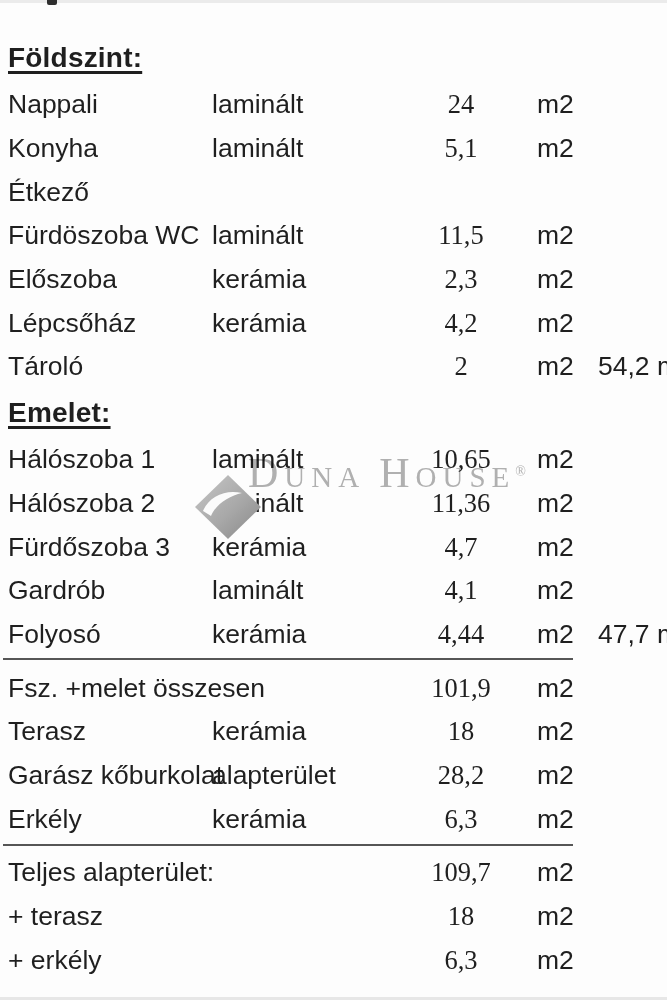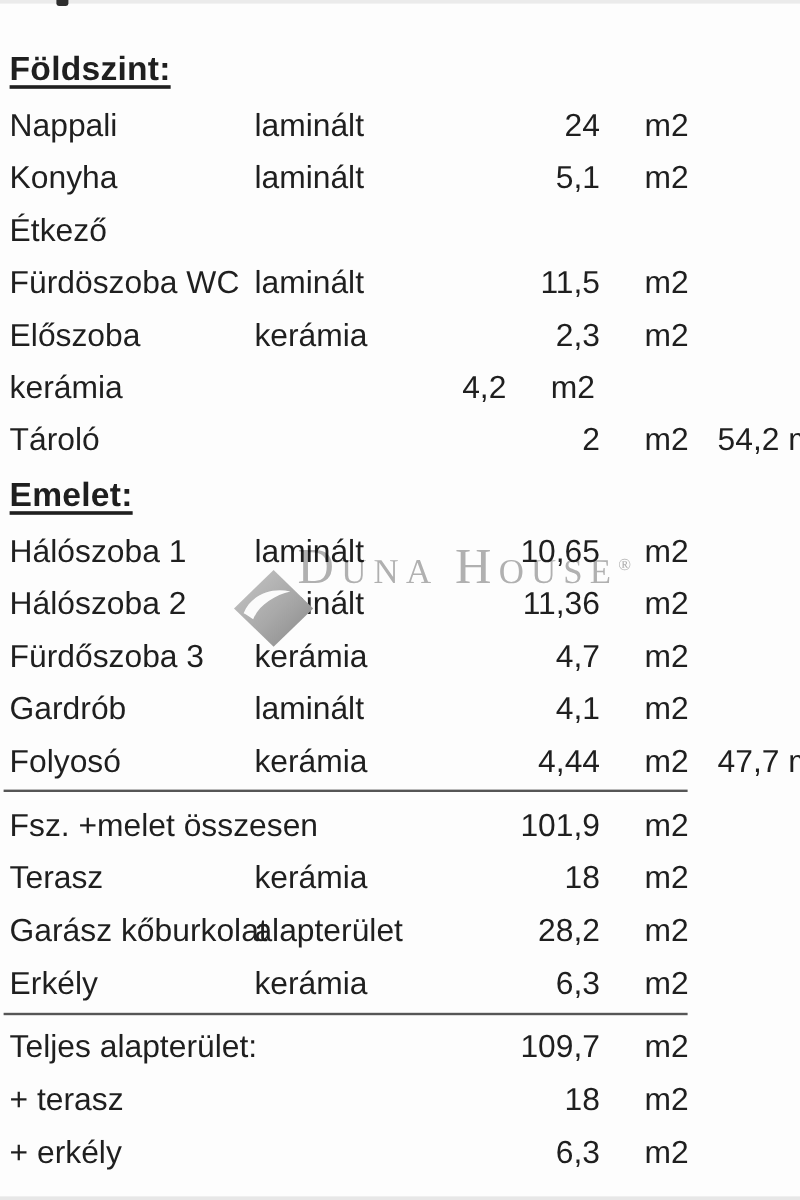--- a/index.html
+++ b/index.html
@@ -27,21 +27,21 @@
   .rows-ground { margin-top:9px; }
   .rows-upper  { margin-top:9px; }
   .rows-summary{ margin-top:6px; }
   .rows-totals { margin-top:5px; }
   .row {
     display:grid; grid-template-columns:204px 210px 78px 88px auto;
     height:43.7px; align-items:center; font-size:26.5px;
   }
   .row span { white-space:nowrap; }
   .c-name { overflow:visible; }
-  .c-val  { text-align:right; }
+  .c-val  { text-align:center;font-family:Liberation Serif, serif; }
   .c-unit { padding-left:37px; }
   .c-sub  { padding-left:10px; }
   .divider { border:none; margin:0; margin-left:-5px; width:570px; border-top:2px solid #565656; }
   .divider-1 { margin-top:2px; }
   .divider-2 { margin-top:3px; }
   
   .wm-diamond { position:absolute; left:193px; top:474px; z-index:3; }
   .wm-text {
     position:absolute; left:248px; top:452px; z-index:3;
     font-family:"Liberation Serif", serif; color:#b2b2b2;
@@ -91,20 +91,21 @@
     <span class="c-sub"></span>
   </div>
         <div class="row">
     <span class="c-name">Előszoba</span>
     <span class="c-mat">kerámia</span>
     <span class="c-val">2,3</span>
     <span class="c-unit">m2</span>
     <span class="c-sub"></span>
   </div>
         <div class="row">
+    <span class="c-name">Lépcsőház</span>
     <span class="c-mat">kerámia</span>
     <span class="c-val">4,2</span>
     <span class="c-unit">m2</span>
     <span class="c-sub"></span>
   </div>
         <div class="row">
     <span class="c-name">Tároló</span>
     <span class="c-mat"></span>
     <span class="c-val">2</span>
     <span class="c-unit">m2</span>

